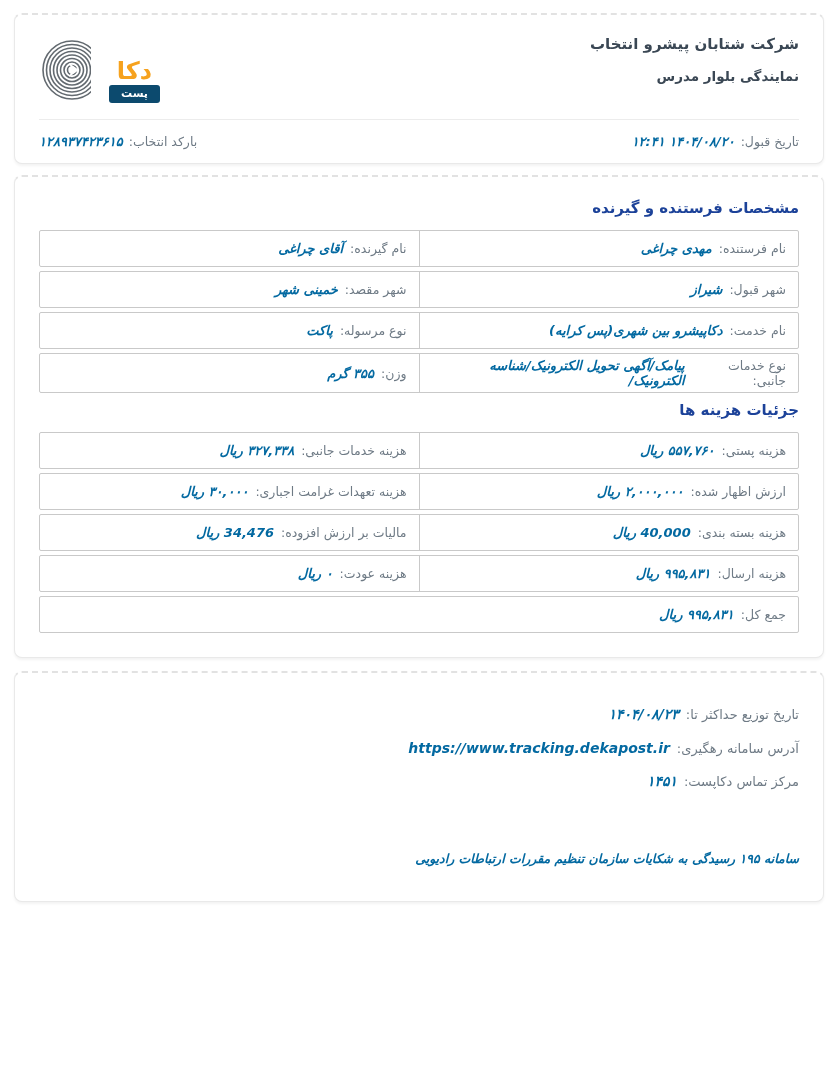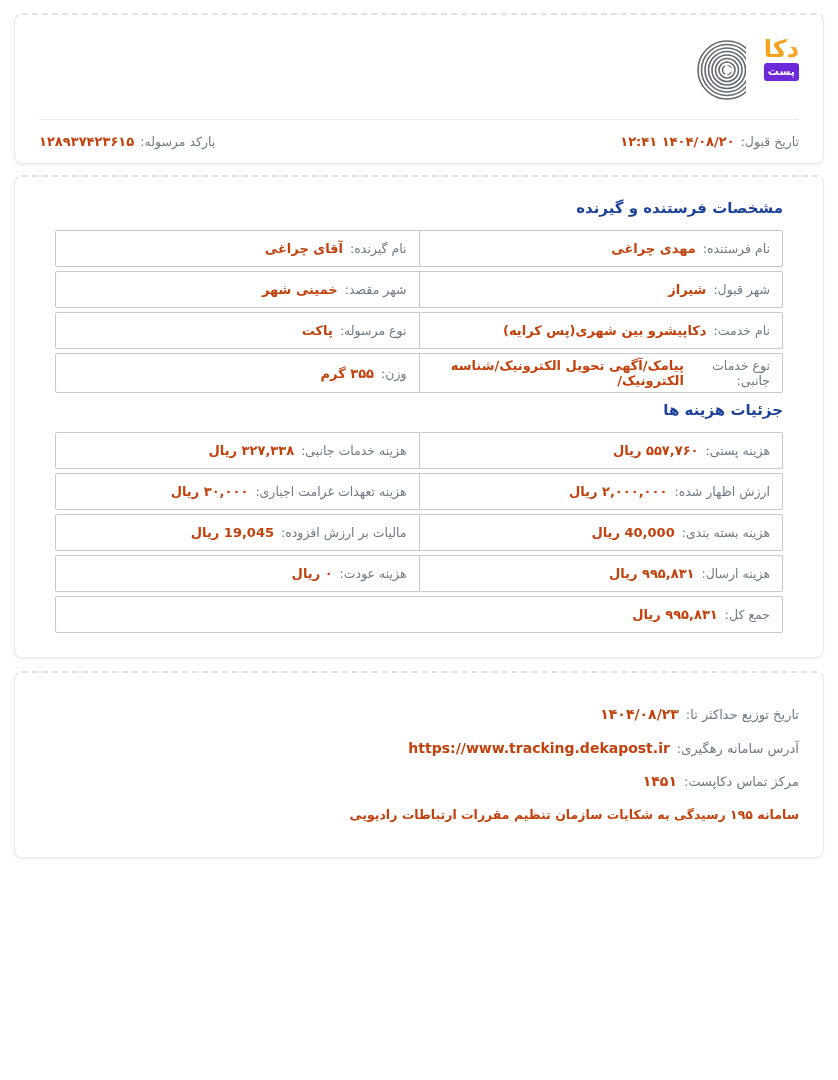--- a/index.html
+++ b/index.html
@@ -16,61 +16,65 @@
     border:1px solid #e9e9e9;
     border-top:2px dashed #e2e2e2;
     border-radius:8px;
     box-shadow:0 2px 3px rgba(0,0,0,0.05);
   }
   
   .card-header { padding:20px 24px 14px; }
   .header-top { display:flex; justify-content:space-between; align-items:flex-start; }
   .company-name { font-size:15px; font-weight:bold; color:#3a4754; margin-bottom:15px; }
   .company-agency { font-size:13.5px; font-weight:bold; color:#3a4754; }
-  .logo { direction:ltr; display:flex; align-items:flex-start; gap:4px; margin-top:2px; }
+  .logo { direction:ltr; display:flex; align-items:flex-end; gap:4px; margin-top:2px; }
   .logo-text-col { display:flex; flex-direction:column; align-items:center; gap:2px; }
   .logo-brand { color:#f6a21e; font-size:24px; font-weight:bold; line-height:1; letter-spacing:1px; }
   .logo-badge {
-    background:#6d28d9; color:#fff; font-size:11px; font-weight:bold;
-    border-radius:3px; padding:2px 4px; letter-spacing:4px; line-height:1.3;
+    background:#0c4a6e; color:#fff; font-size:11px; font-weight:bold;
+    border-radius:3px; padding:2px 12px; letter-spacing:4px; line-height:1.3;
   }
   .header-divider { border-top:1px solid #ececec; margin-top:16px; }
   .header-meta { display:flex; justify-content:space-between; padding-top:14px; font-size:12.5px; }
   .meta-item { display:flex; gap:6px; align-items:baseline; }
   .lbl { color:#6e7a85; font-size:12.5px; }
-  .val { color:#c2410c; font-weight:bold; font-size:13px; }
-  
-  .card-main { margin-top:11px; padding:16px 40px 20px; }
+  .val { color:#0369a1; font-weight:bold; font-size:13px;font-style:italic; }
+  
+  .card-main { margin-top:11px; padding:16px 24px 20px; }
   .section-title { color:#1c4299; font-size:15px; font-weight:bold; margin:6px 0 13px; }
   .section-title + .tbl { margin-bottom:4px; }
   .tbl { margin-bottom:8px; }
   .trow {
     display:flex; align-items:stretch;
     border:1px solid #c9c9c9; border-radius:2px;
     min-height:37px; margin-bottom:4px; background:#fff;
   }
   .tcell { flex:1; display:flex; align-items:center; gap:7px; padding:4px 12px; }
   .tcell.cell-r { border-left:1px solid #c9c9c9; }
   .trow.total .tcell { border-left:none; }
   
   .card-footer { margin-top:13px; padding:18px 24px 20px; }
   .fline { display:flex; gap:7px; align-items:baseline; margin:14px 0; line-height:1.4; }
   .fline .lbl { font-size:13px; }
   .fline .val { font-size:14px; }
-  .fline.plain .val { font-size:12.5px; }
+  .fline.plain .val { font-size:12.5px;margin-top:44px; }
   
   .spiral-icon { display:block; }
 </style>
 </head>
 <body>
 
 <div class="page">
 
   <div class="card card-header">
     <div class="header-top">
+      <div>
+        <div class="company-name">شرکت شتابان پیشرو انتخاب</div>
+        <div class="company-agency">نمایندگی بلوار مدرس</div>
+      </div>
       <div class="logo">
         <span>
           <svg class="spiral-icon" width="66" height="66" viewBox="0 0 66 66">
             <g fill="none" stroke="#636a70" stroke-width="1.6">
               <circle cx="33" cy="33" r="29"></circle>
               <circle cx="33" cy="33" r="25.5"></circle>
               <circle cx="33" cy="33" r="22"></circle>
               <circle cx="33" cy="33" r="18.5"></circle>
               <circle cx="33" cy="33" r="15"></circle>
               <circle cx="33" cy="33" r="11.5"></circle>
@@ -87,21 +91,21 @@
         </span>
       </div>
     </div>
     <div class="header-divider"></div>
     <div class="header-meta">
       <div class="meta-item">
         <span class="lbl">تاریخ قبول:</span>
         <span class="val">۱۴۰۴/۰۸/۲۰ ۱۲:۴۱</span>
       </div>
       <div class="meta-item">
-        <span class="lbl">بارکد مرسوله:</span>
+        <span class="lbl">بارکد انتخاب:</span>
         <span class="val">۱۲۸۹۳۷۴۲۳۶۱۵</span>
       </div>
     </div>
   </div>
 
   <div class="card card-main">
 
     <div class="section-title">مشخصات فرستنده و گیرنده</div>
     <div class="tbl">
       <div class="trow">
@@ -171,21 +175,21 @@
           <span class="val">۳۰,۰۰۰ ریال</span>
         </div>
       </div>
       <div class="trow">
         <div class="tcell cell-r">
           <span class="lbl">هزینه بسته بندی:</span>
           <span class="val">40,000 ریال</span>
         </div>
         <div class="tcell">
           <span class="lbl">مالیات بر ارزش افزوده:</span>
-          <span class="val">19,045 ریال</span>
+          <span class="val">34,476 ریال</span>
         </div>
       </div>
       <div class="trow">
         <div class="tcell cell-r">
           <span class="lbl">هزینه ارسال:</span>
           <span class="val">۹۹۵,۸۳۱ ریال</span>
         </div>
         <div class="tcell">
           <span class="lbl">هزینه عودت:</span>
           <span class="val">۰ ریال</span>

